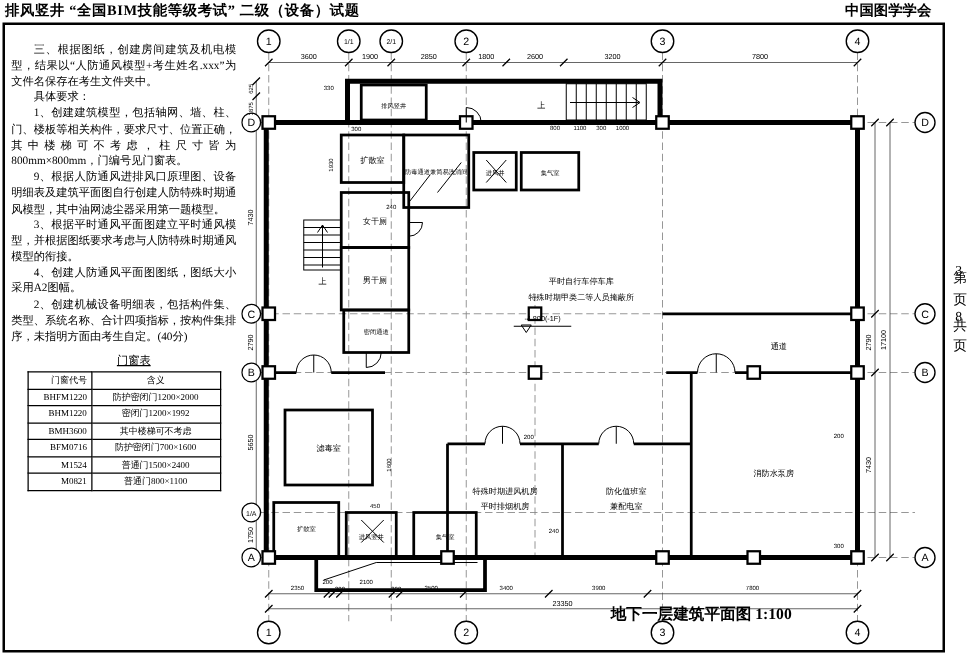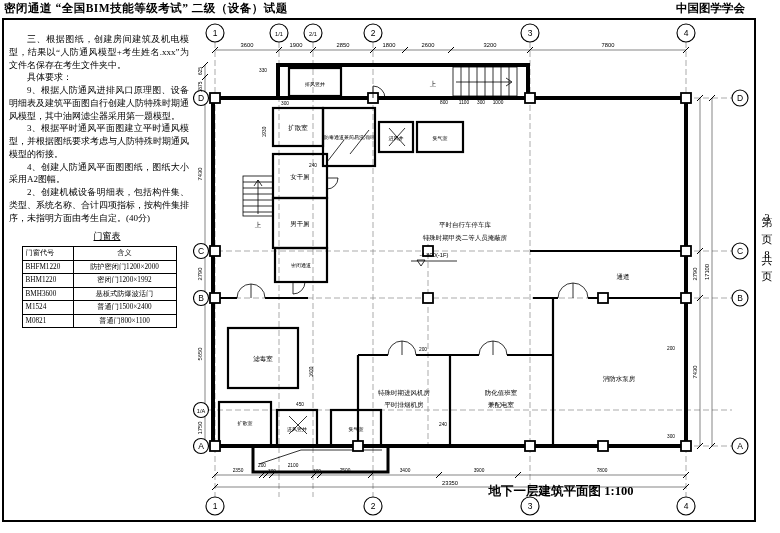--- a/index.html
+++ b/index.html
@@ -9,21 +9,21 @@
   }
   .hdr-left{position:absolute;top:1px;left:4px;font-size:11.5px;font-weight:bold;letter-spacing:.5px;white-space:nowrap;}
   .hdr-right{position:absolute;top:1px;left:676px;font-size:11.5px;font-weight:bold;white-space:nowrap;}
   .frame{position:absolute;left:2px;top:18px;width:750px;height:500px;border:2px solid #000;box-sizing:content-box;}
   .sidebar{position:absolute;left:9px;top:33px;width:180px;font-size:9px;line-height:1.42;text-align:justify;}
   .sidebar p{margin:0;text-indent:2em;}
   .tbl-wrap{margin-top:5px;text-align:center;}
   .tbl-title{display:inline-block;font-size:9px;text-decoration:underline;margin:1px 17px 3px;padding-left:16px;}
   table{border-collapse:collapse;margin:0 auto;font-size:7.2px;table-layout:fixed;}
   td,th{border:1px solid #000;padding:0 3px;height:12.5px;font-weight:normal;white-space:nowrap;}
-  .c-code{width:44px;text-align:left;}
+  .c-code{width:44px;text-align:right;}
   .c-mean{width:96px;text-align:center;}
   .page-col{position:absolute;left:761px;top:208px;display:flex;flex-direction:column;gap:16px;font-size:11px;}
   .page-col div{writing-mode:vertical-rl;text-orientation:upright;letter-spacing:3px;line-height:1;}
   svg.plan{position:absolute;left:193px;top:20px;}
   svg text{fill:#000;font-family:"Liberation Sans","DejaVu Sans",sans-serif;}
   .rm{font-size:6.5px;font-family:"Liberation Serif","DejaVu Serif",serif;text-anchor:middle;}
   .rs{font-size:5px;font-family:"Liberation Serif","DejaVu Serif",serif;text-anchor:middle;}
   .dm{font-size:5.8px;text-anchor:middle;}
   .ds{font-size:4.8px;text-anchor:middle;}
   .ax{font-size:8.5px;text-anchor:middle;}
@@ -32,27 +32,28 @@
   .wall{stroke:#000;fill:none;}
   .thin{stroke:#000;fill:none;stroke-width:.8;}
   .dash{stroke:#888;fill:none;stroke-width:.7;stroke-dasharray:6 3;}
   .diml{stroke:#333;fill:none;stroke-width:.6;}
   .tick{stroke:#000;fill:none;stroke-width:1;}
   .bub{fill:#fff;stroke:#000;stroke-width:1.1;}
 </style>
 </head>
 <body>
 
-<div class="hdr-left">密闭通道 “全国BIM技能等级考试” 二级（设备）试题</div>
+<div class="hdr-left">排风竖井 “全国BIM技能等级考试” 二级（设备）试题</div>
 <div class="hdr-right">中国图学学会</div>
 <div class="frame"></div>
 
 <div class="sidebar">
   <p>三、根据图纸，创建房间建筑及机电模型，结果以“人防通风模型+考生姓名.xxx”为文件名保存在考生文件夹中。</p>
   <p>具体要求：</p>
+  <p>1、创建建筑模型，包括轴网、墙、柱、门、楼板等相关构件，要求尺寸、位置正确，其中楼梯可不考虑，柱尺寸皆为800mm×800mm，门编号见门窗表。</p>
   <p>9、根据人防通风进排风口原理图、设备明细表及建筑平面图自行创建人防特殊时期通风模型，其中油网滤尘器采用第一题模型。</p>
   <p>3、根据平时通风平面图建立平时通风模型，并根据图纸要求考虑与人防特殊时期通风模型的衔接。</p>
   <p>4、创建人防通风平面图图纸，图纸大小采用A2图幅。</p>
   <p>2、创建机械设备明细表，包括构件集、类型、系统名称、合计四项指标，按构件集排序，未指明方面由考生自定。(40分)</p>
   <div class="tbl-wrap">
     <span class="tbl-title">门窗表</span>
     <table>
       <tbody>
           <tr>
         <th class="c-code">门窗代号</th>
@@ -61,21 +62,25 @@
       <tr>
             <td class="c-code">BHFM1220</td>
             <td class="c-mean">防护密闭门1200×2000</td>
           </tr>
       <tr>
             <td class="c-code">BHM1220</td>
             <td class="c-mean">密闭门1200×1992</td>
           </tr>
       <tr>
             <td class="c-code">BMH3600</td>
-            <td class="c-mean">悬板式防爆波活门</td>
+            <td class="c-mean">其中楼梯可不考虑</td>
+          </tr>
+      <tr>
+            <td class="c-code">BFM0716</td>
+            <td class="c-mean">防护密闭门700×1600</td>
           </tr>
       <tr>
             <td class="c-code">M1524</td>
             <td class="c-mean">普通门1500×2400</td>
           </tr>
       <tr>
             <td class="c-code">M0821</td>
             <td class="c-mean">普通门800×1100</td>
           </tr>
     </tbody>

